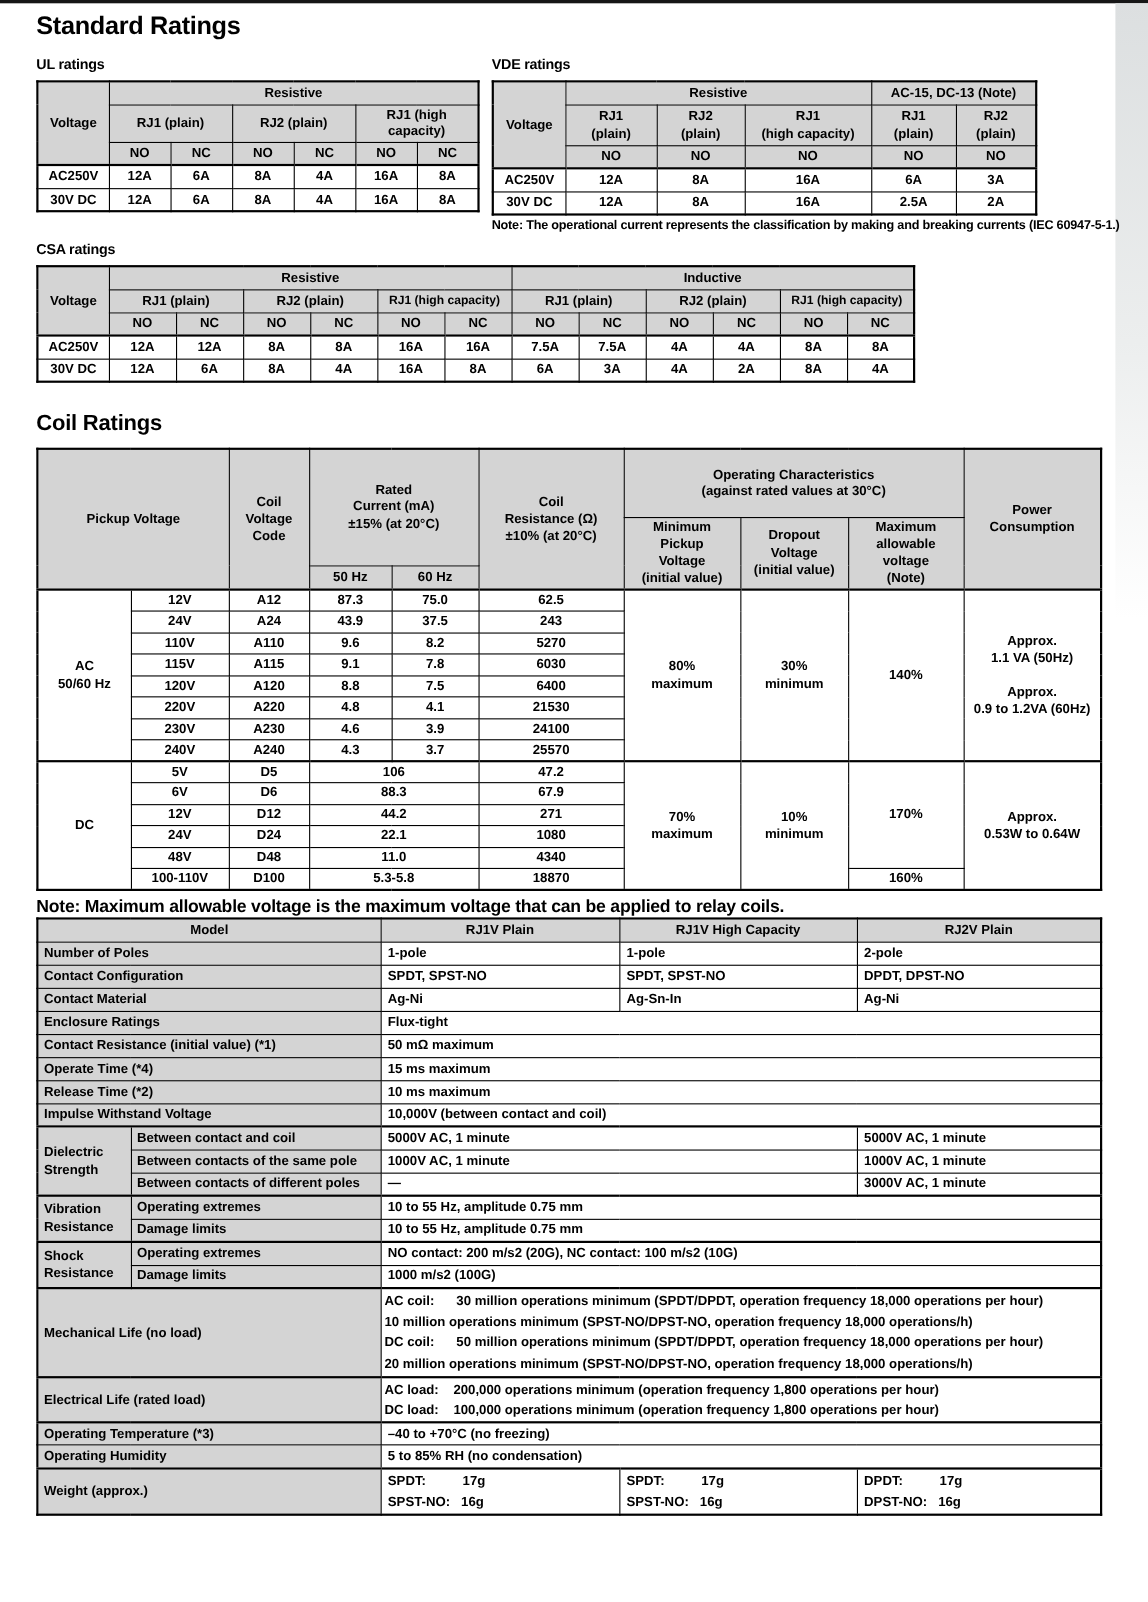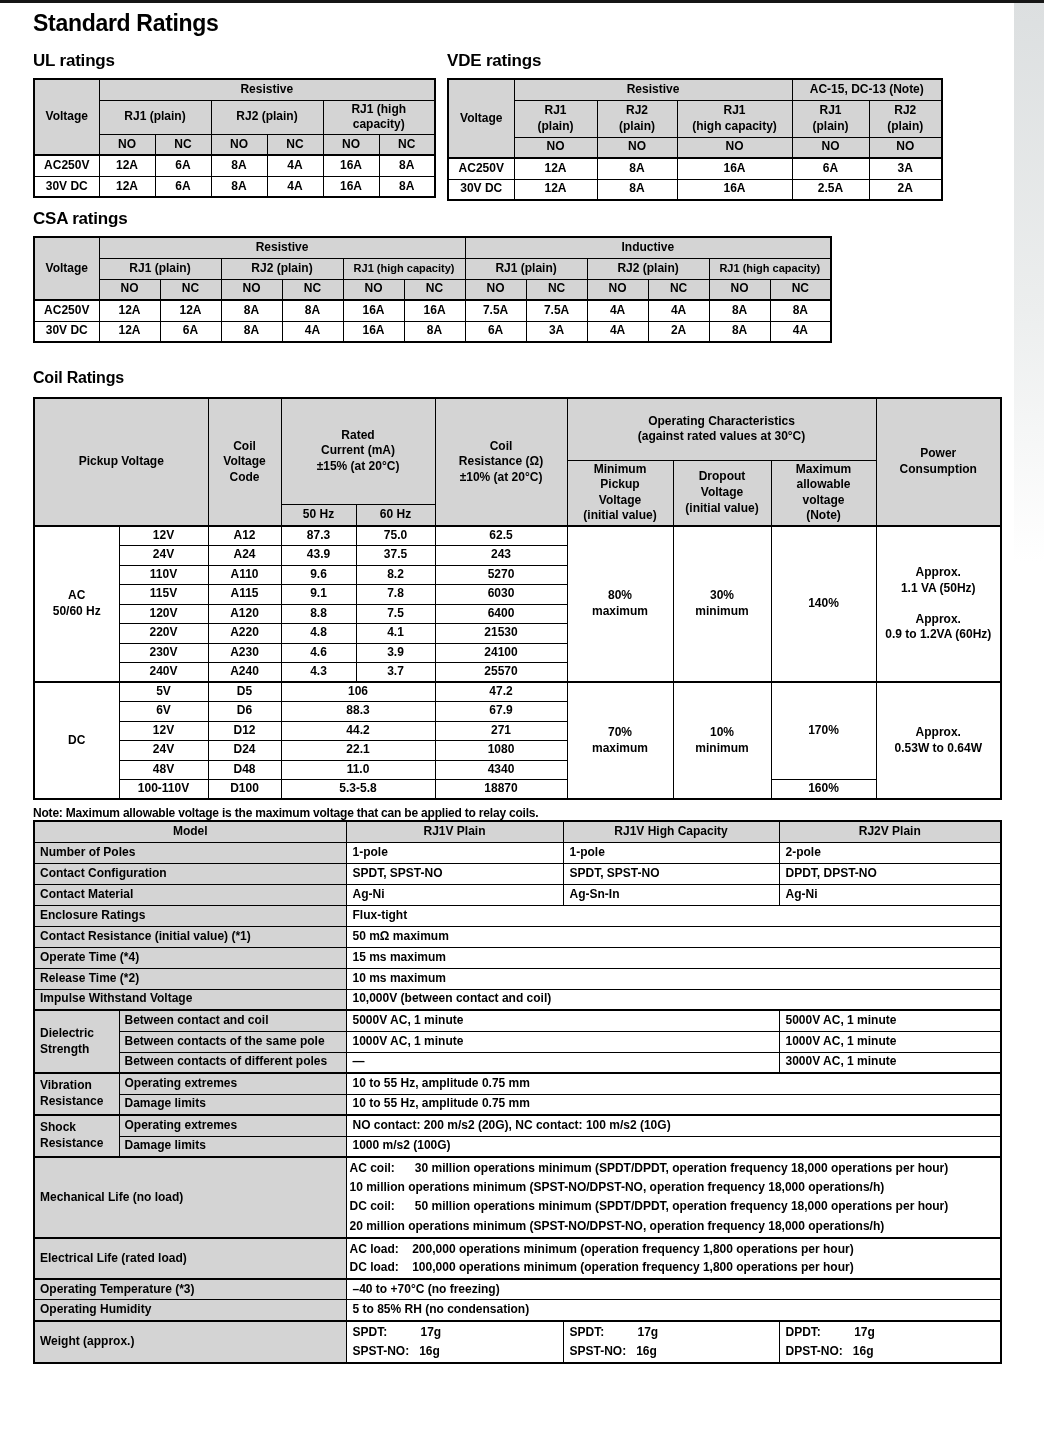--- a/index.html
+++ b/index.html
@@ -4,22 +4,22 @@
 <style>
   * { box-sizing: border-box; }
   body { margin: 0; background: #fff; font-family: "Liberation Sans", sans-serif; color: #000; }
   .page { position: relative; width: 1044px; height: 1456px; background: #fff; overflow: hidden; }
   .top-edge { position: absolute; top: 0; left: 0; width: 100%; height: 3px; background: #161616; }
   .right-edge { position: absolute; top: 3px; right: 0; width: 30px; height: 560px;
     background: linear-gradient(180deg, #dcdfe0 0%, #eceeee 55%, rgba(255,255,255,0) 100%); }
   .content { position: relative; padding: 6px 44px 16px 33px; }
 
   h1 { font-size: 23px; margin: 4px 0 14px 0; letter-spacing: -0.3px; }
-  h2 { font-size: 17px; margin: 0 0 7px 0; letter-spacing: -0.2px; }
-  h2.big { font-size: 16px; margin: 26px 0 10px 0; }
+  h2 { font-size: 13px; margin: 0 0 7px 0; letter-spacing: -0.2px; }
+  h2.big { font-size: 20px; margin: 26px 0 10px 0; }
 
   table { border-collapse: collapse; table-layout: fixed; border: 2px solid #000; }
   td { border: 1px solid #000; font-size: 12px; font-weight: bold; text-align: center;
        padding: 1px 3px; line-height: 1.3; overflow: hidden; }
   .hd { background: #d4d4d4; }
   .pre { white-space: pre-line; }
   .prew { white-space: pre-wrap; text-align: left; }
   .lbl { text-align: left; padding-left: 5px; }
   .val { text-align: left; padding-left: 6px; }
   tr.thick > td { border-top-width: 2px; }
@@ -29,21 +29,21 @@
   .vde-block { flex: 1 1 auto; }
   .rt tr { height: 21px; }
   .vde-table tr.tall { height: 37px; }
   .note { font-size: 11.5px; font-weight: bold; letter-spacing: -0.2px; margin-top: 3px; white-space: nowrap; }
   .csa-block { margin-top: 8px; }
 
   .coil-table tr.h1 { height: 62px; }
   .coil-table tr.h2 { height: 44px; }
   .coil-table tr.h3 { height: 22px; }
   .coil-table tr.dr { height: 19.5px; }
-  .coil-note { margin-top: 6px; white-space: normal; font-size: 12px; }
+  .coil-note { margin-top: 6px; white-space: normal; font-size: 16px; }
 
   .specs-table tr { height: 21px; }
   .specs-table tr.auto { height: auto; }
 </style>
 </head>
 <body>
 
 <div class="page">
   <div class="top-edge"></div>
   <div class="right-edge"></div>
@@ -152,20 +152,21 @@
           <tr>
             <td>30V DC</td>
             <td>12A</td>
             <td>8A</td>
             <td>16A</td>
             <td>2.5A</td>
             <td>2A</td>
           </tr>
         </tbody>
           </table>
+        <div class="note">Note: The operational current represents the classification by making and breaking currents (IEC 60947-5-1.)</div>
       </section>
     </div>
 
     <section class="csa-block">
       <h2>CSA ratings</h2>
       <table class="rt" style="width:797px">
         <colgroup>
             <col style="width:65px">
             <col style="width:61px">
             <col style="width:61px">

